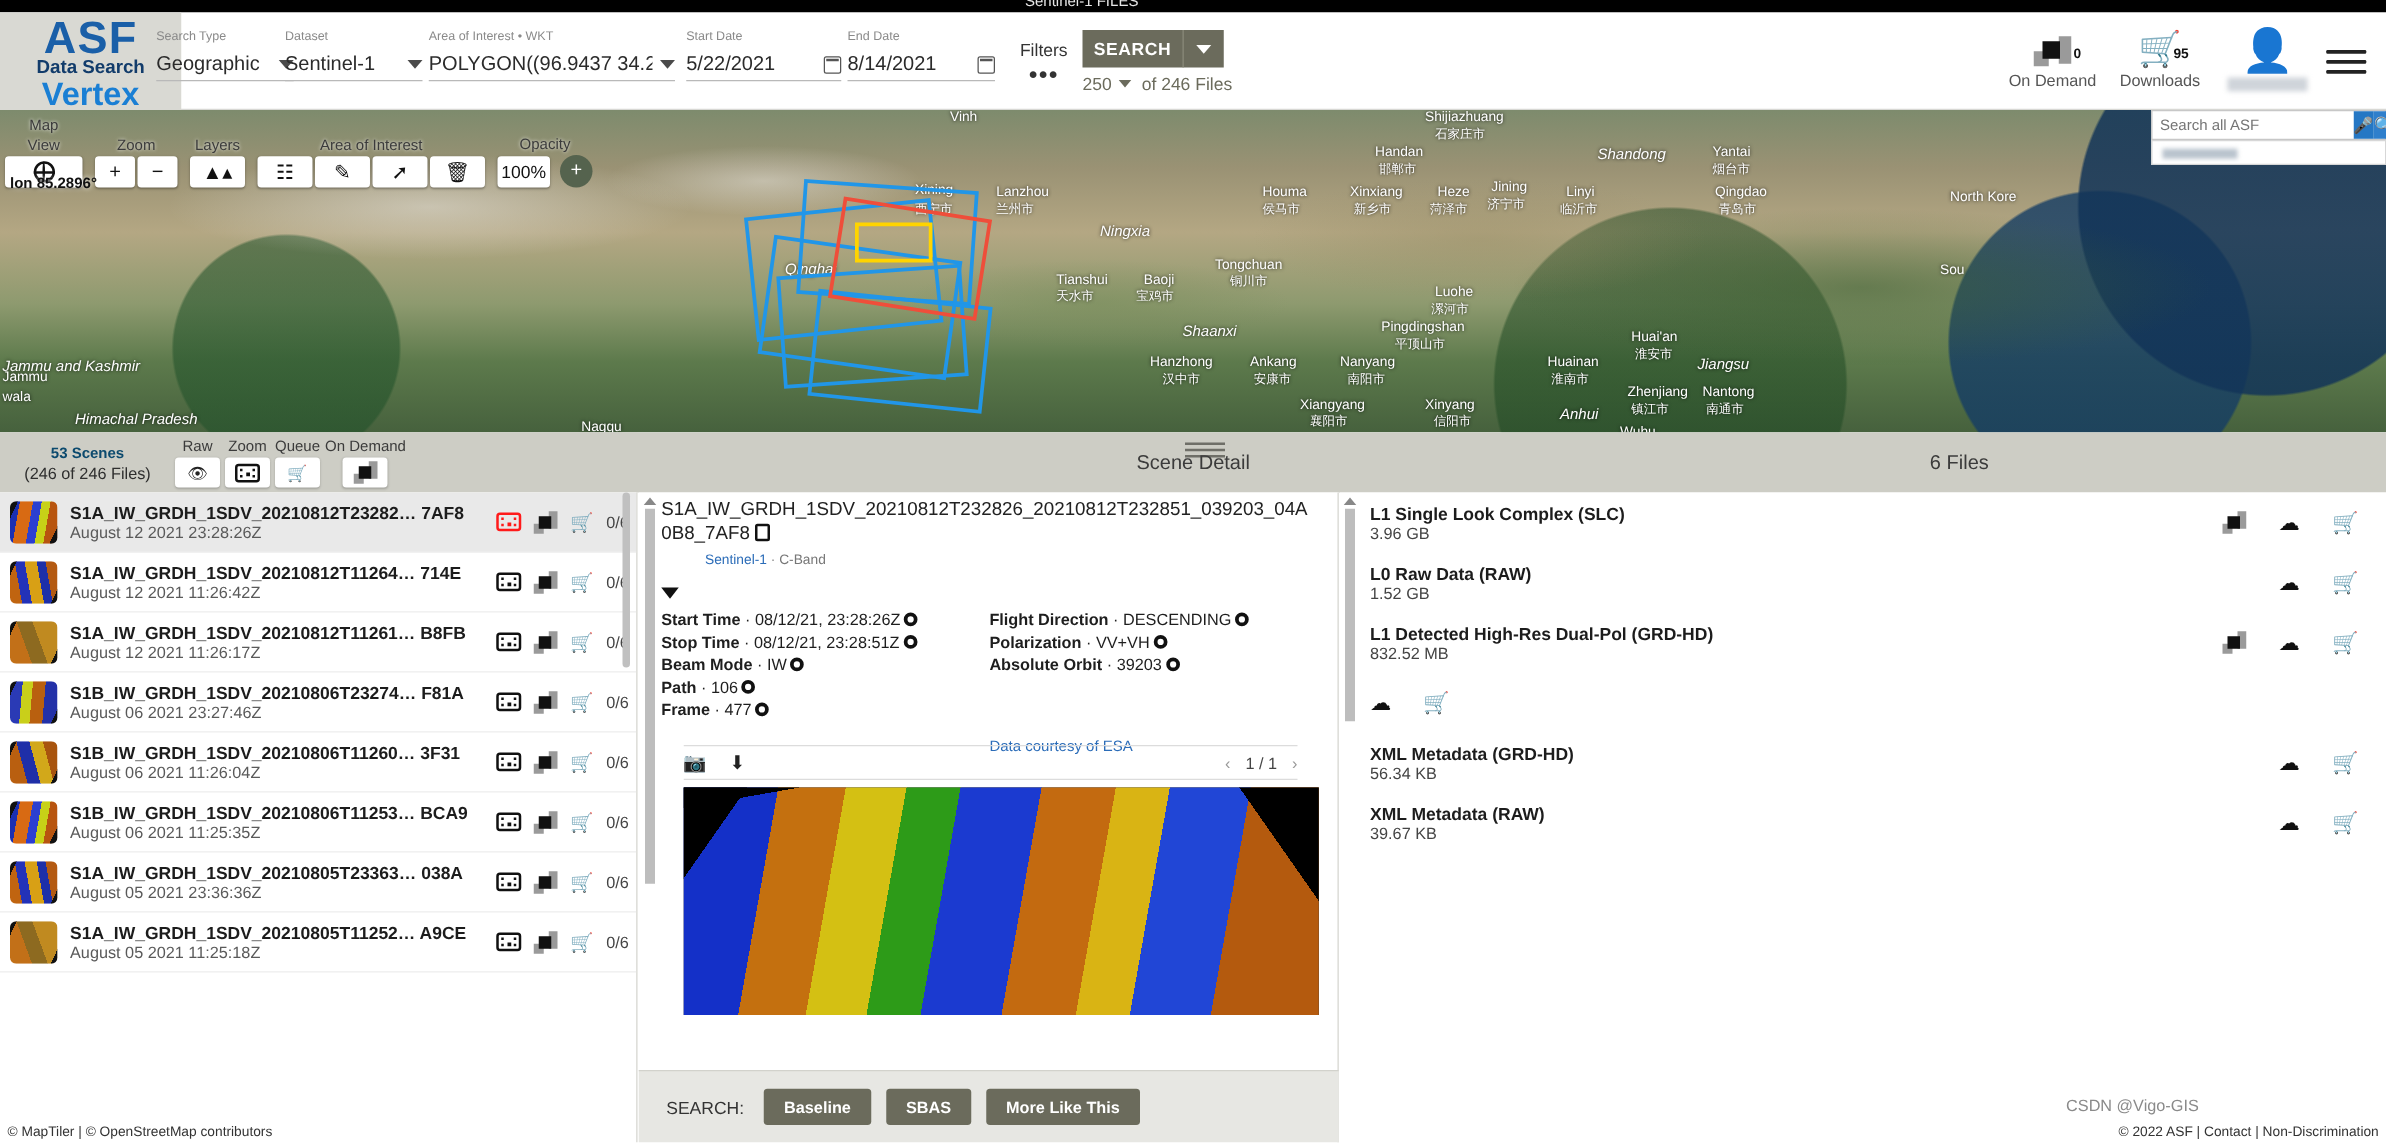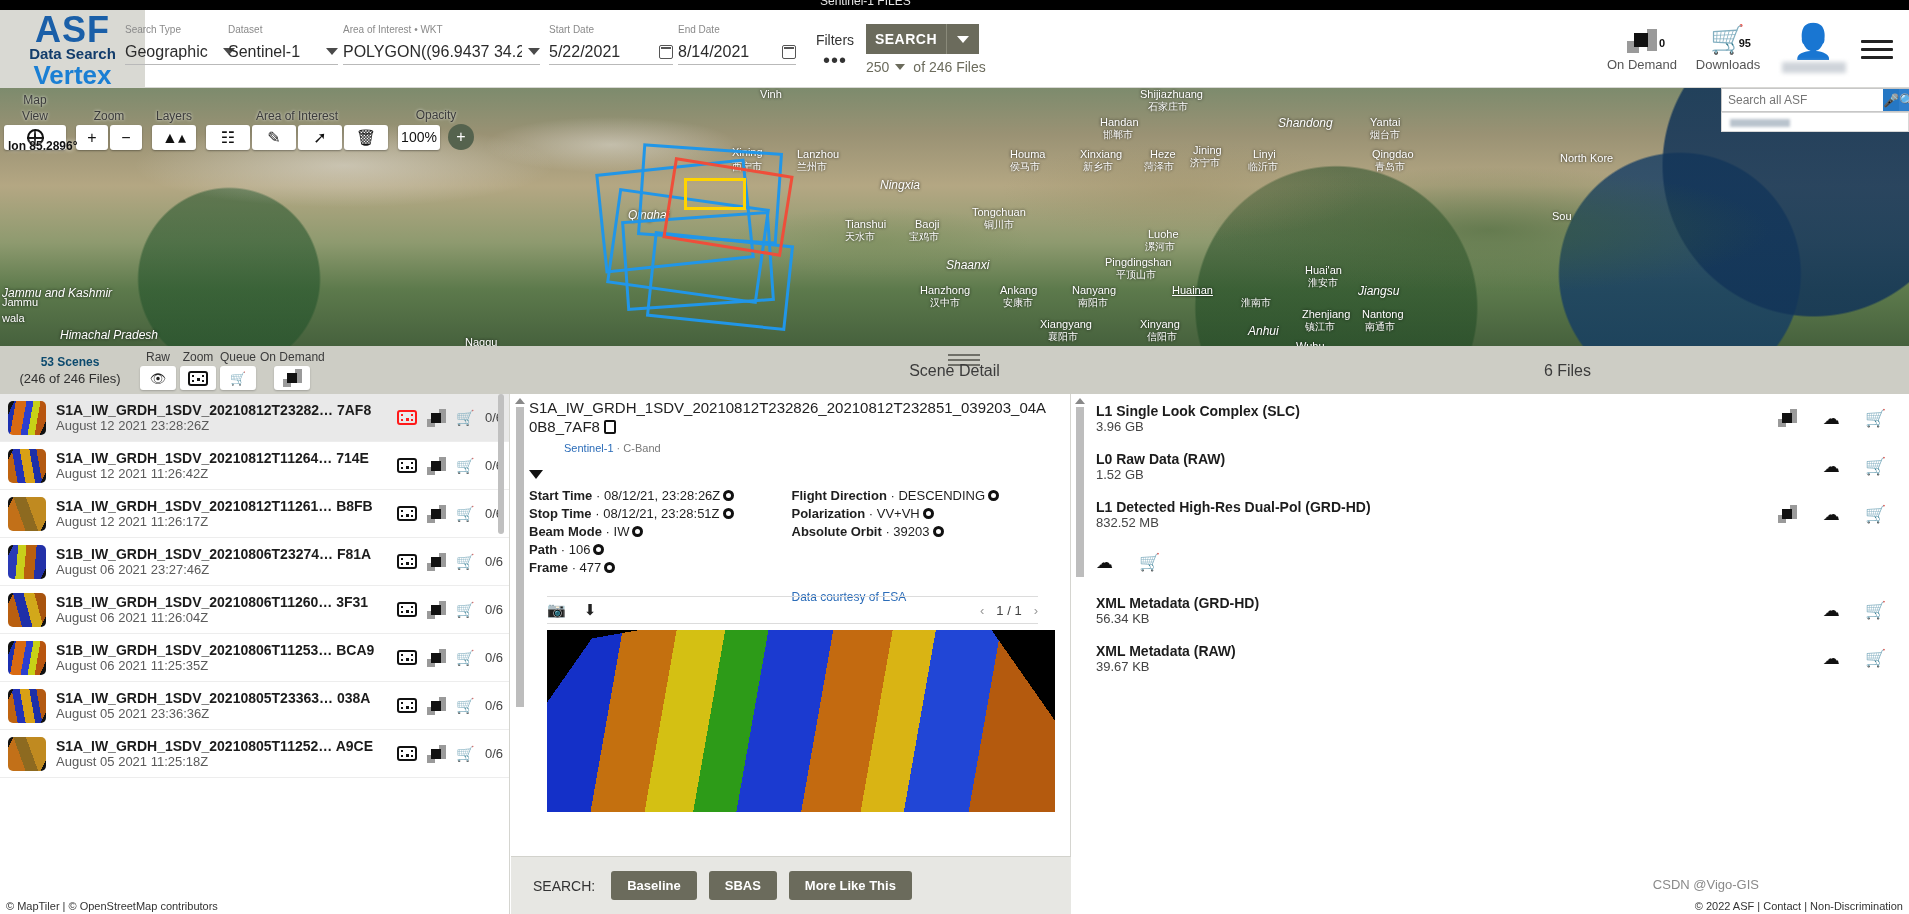--- a/index.html
+++ b/index.html
@@ -528,21 +528,21 @@
         <div class="map-label cn" style="left: 1248px; top: 72px;">临沂市</div>
         <div class="map-label " style="left: 1100px; top: 28px;">Handan</div>
         <div class="map-label cn" style="left: 1103px; top: 40px;">邯郸市</div>
         <div class="map-label it" style="left: 1278px; top: 28px;">Shandong</div>
         <div class="map-label " style="left: 1140px; top: 0px;">Shijiazhuang</div>
         <div class="map-label cn" style="left: 1148px; top: 12px;">石家庄市</div>
         <div class="map-label " style="left: 1372px; top: 60px;">Qingdao</div>
         <div class="map-label cn" style="left: 1375px; top: 72px; text-align: center;">青岛市</div>
         <div class="map-label " style="left: 1370px; top: 28px;">Yantai</div>
         <div class="map-label cn" style="left: 1370px; top: 40px;">烟台市</div>
-        <div class="map-label " style="left: 1172px; top: 196px; text-decoration: underline;">Huainan</div>
+        <div class="map-label " style="left: 1238px; top: 196px;">Huainan</div>
         <div class="map-label cn" style="left: 1241px; top: 208px;">淮南市</div>
         <div class="map-label " style="left: 1302px; top: 220px;">Zhenjiang</div>
         <div class="map-label cn" style="left: 1305px; top: 232px;">镇江市</div>
         <div class="map-label " style="left: 1362px; top: 220px;">Nantong</div>
         <div class="map-label cn" style="left: 1365px; top: 232px;">南通市</div>
         <div class="map-label " style="left: 1305px; top: 176px;">Huai'an</div>
         <div class="map-label cn" style="left: 1308px; top: 188px;">淮安市</div>
         <div class="map-label it" style="left: 1358px; top: 196px;">Jiangsu</div>
         <div class="map-label it" style="left: 1248px; top: 236px;">Anhui</div>
         <div class="map-label " style="left: 1296px; top: 252px;">Wuhu</div>

